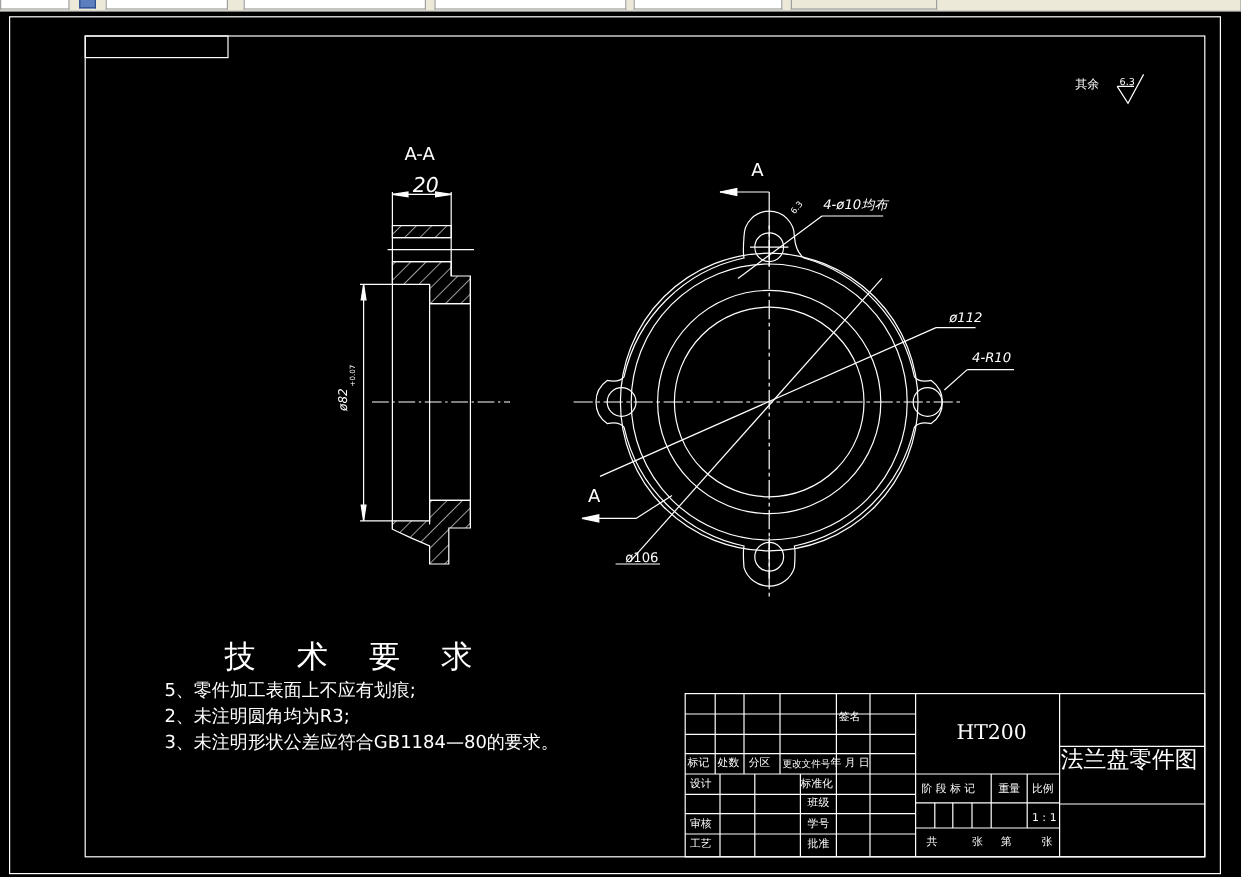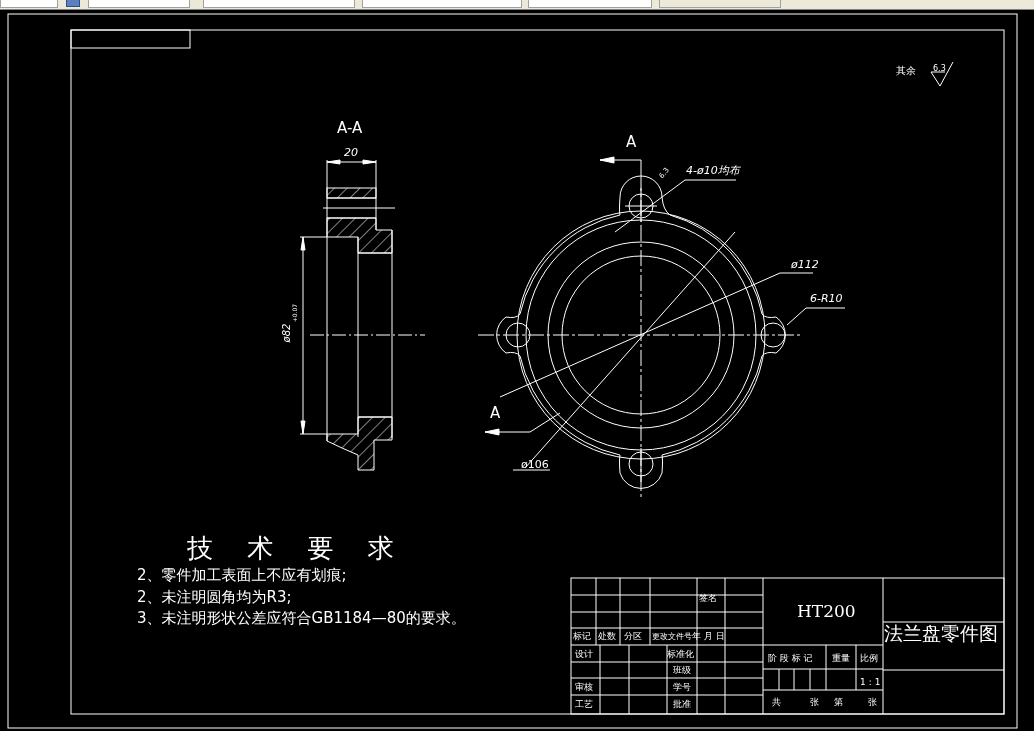--- a/index.html
+++ b/index.html
@@ -139,34 +139,34 @@
       <line x1="629" y1="645" x2="629" y2="714"></line>
       <line x1="667" y1="645" x2="667" y2="714"></line>
     </g>
   </g>
 </svg>
 
 <span class="t" style="left:896px;top:56px;font-size:10px">其余</span>
 <span class="t" style="left:933px;top:55px;font-size:8px">6.3</span>
 
 <span class="t" style="left:337px;top:111px;font-size:15px">A-A</span>
-<span class="t" style="left:344px;top:137px;font-size:11px;font-style:italic">20</span>
+<span class="t" style="left:344px;top:137px;font-size:17px;font-style:italic">20</span>
 <span class="t" style="left:278px;top:318px;font-size:10px;transform:rotate(-90deg);font-style:italic">ø82</span>
 <span class="t" style="left:286px;top:300px;font-size:6px;transform:rotate(-90deg)">+0.07</span>
 
 <span class="t" style="left:626px;top:125px;font-size:15px">A</span>
 <span class="t" style="left:490px;top:396px;font-size:15px">A</span>
 <span class="t" style="left:686px;top:155px;font-size:11px;font-style:italic">4-ø10均布</span>
 <span class="t" style="left:659px;top:160px;font-size:7px;transform:rotate(-50deg)">6.3</span>
 <span class="t" style="left:791px;top:249px;font-size:11px;font-style:italic">ø112</span>
-<span class="t" style="left:810px;top:283px;font-size:11px;font-style:italic">6-R10</span>
+<span class="t" style="left:810px;top:283px;font-size:11px;font-style:italic">4-R10</span>
 <span class="t" style="left:521px;top:449px;font-size:11px;">ø106</span>
 
 <span class="t tech-title" style="left:187px;top:525px">技 术 要 求</span>
-<span class="t tech-line" style="left:137px;top:558px">2、零件加工表面上不应有划痕;</span>
+<span class="t tech-line" style="left:137px;top:558px">5、零件加工表面上不应有划痕;</span>
 <span class="t tech-line" style="left:137px;top:580px">2、未注明圆角均为R3;</span>
 <span class="t tech-line" style="left:137px;top:601px">3、未注明形状公差应符合GB1184—80的要求。</span>
 
 <span class="t" style="left:797px;top:593px;font-size:17px;font-family:'DejaVu Serif',serif">HT200</span>
 <span class="t" style="left:884px;top:613px;font-size:19px;white-space:normal;width:120px;line-height:1.15">法兰盘零件图</span>
 
 <span class="tb-cell" style="left:573px;top:622px">标记</span>
 <span class="tb-cell" style="left:598px;top:622px">处数</span>
 <span class="tb-cell" style="left:624px;top:622px">分区</span>
 <span class="tb-cell" style="left:652px;top:623px;font-size:8px">更改文件号</span>

